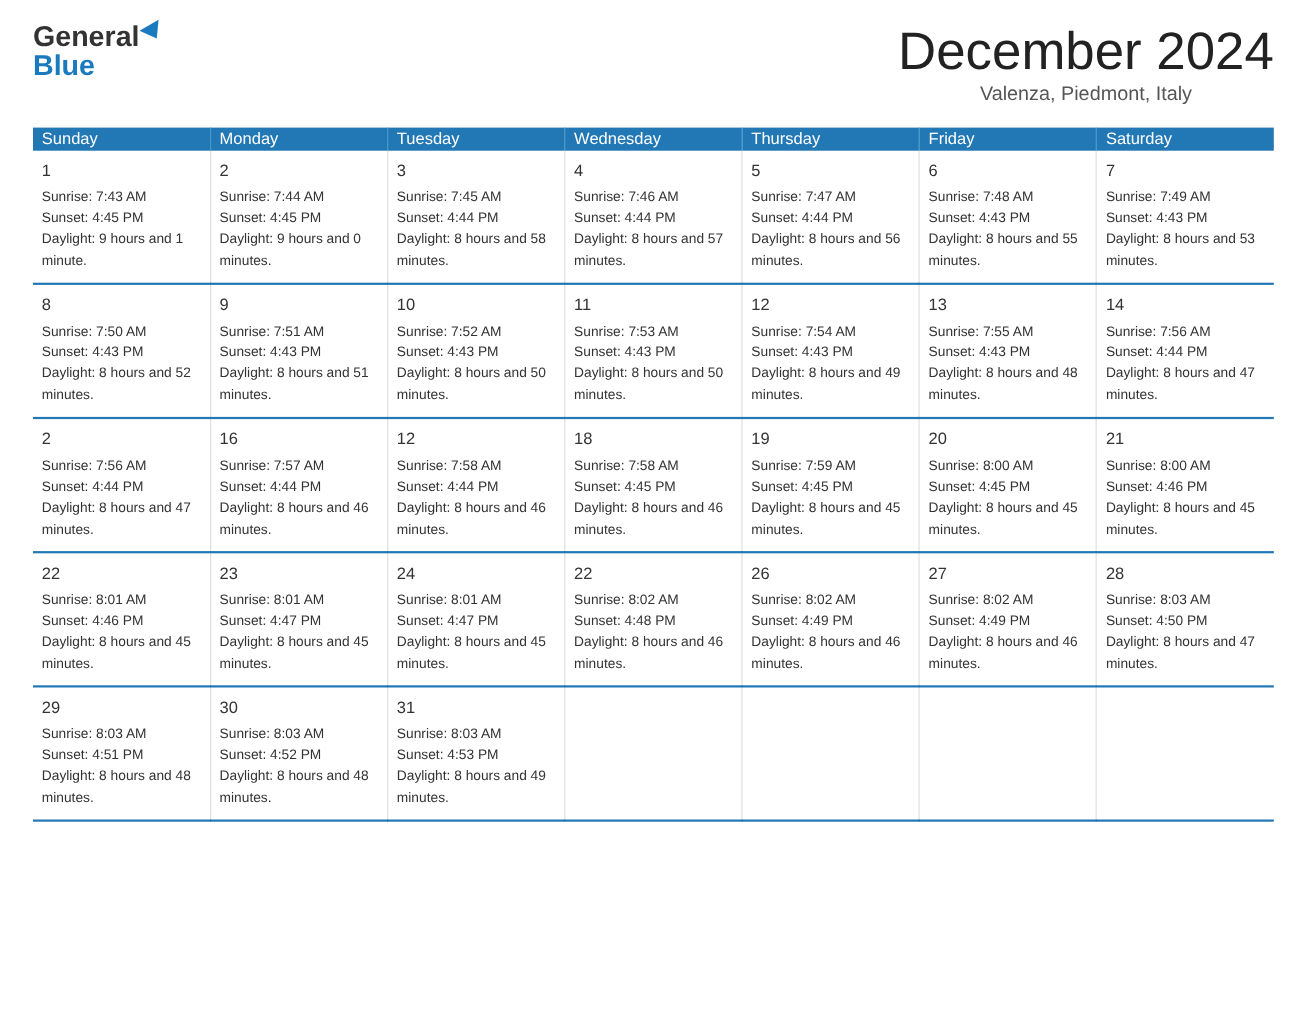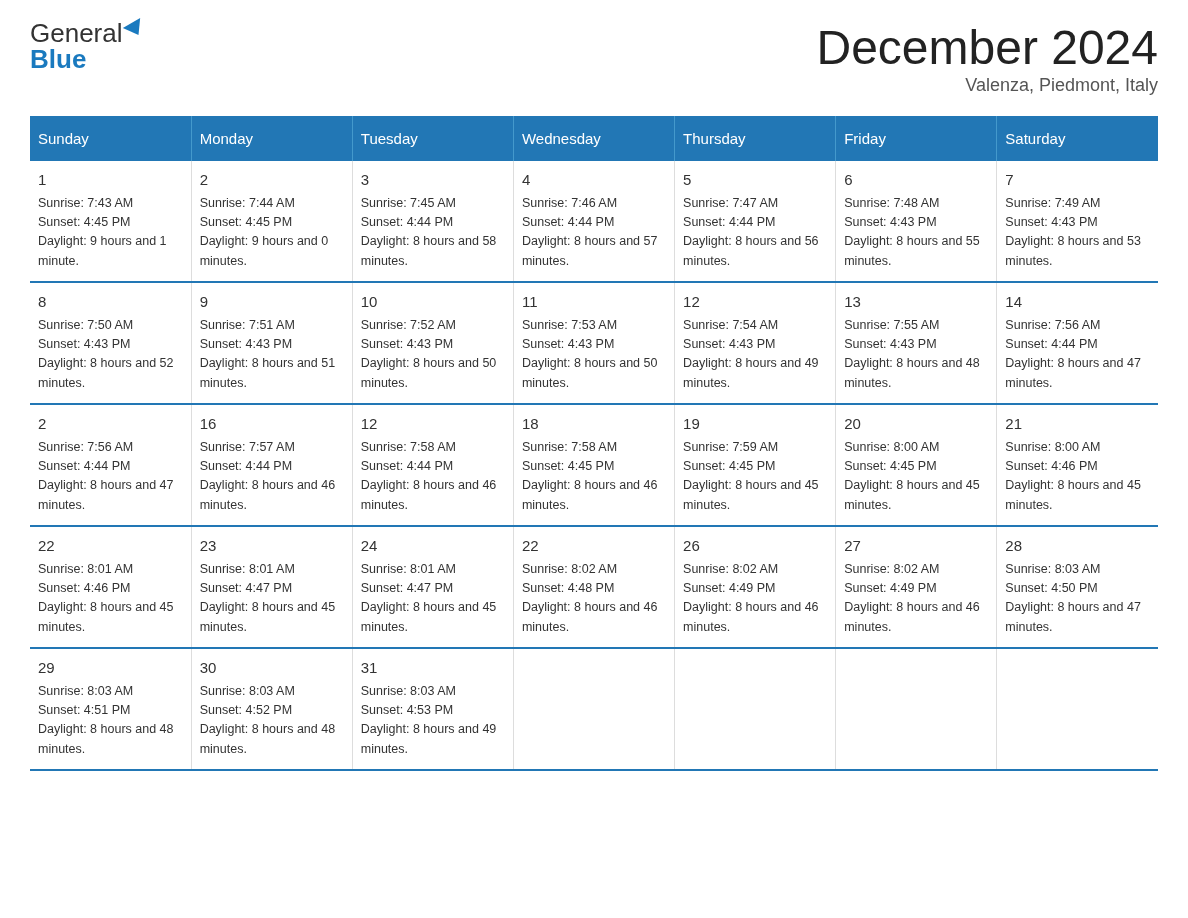--- a/index.html
+++ b/index.html
@@ -17,21 +17,21 @@
       align-items: flex-start;
       margin-bottom: 20px;
     }
     .logo {
       display: flex;
       flex-direction: column;
       align-items: flex-start;
     }
     .logo-text-general {
       font-size: 26px;
-      font-weight: normal;
+      font-weight: bold;
       color: #333;
       line-height: 1;
     }
     .logo-text-blue {
       font-size: 26px;
       font-weight: bold;
       color: #1a7abf;
       line-height: 1;
     }
     .logo-triangle {
@@ -45,42 +45,42 @@
       vertical-align: middle;
       transform: rotate(-30deg);
       position: relative;
       top: -4px;
     }
     .logo-row {
       display: flex;
       align-items: center;
     }
     .title-block {
-      text-align: right;
+      text-align: center;
     }
     .calendar-title {
       font-size: 48px;
       font-weight: normal;
       color: #222;
     }
     .calendar-subtitle {
       font-size: 18px;
       color: #555;
     }
     table {
       width: 100%;
       border-collapse: collapse;
       font-size: 13px;
     }
     thead tr {
       background-color: #2277b5;
       color: #fff;
     }
     thead th {
-      padding: 14px 8px;
+      padding: 2px 8px;
       text-align: left;
       font-size: 15px;
       font-weight: normal;
       border-right: 1px solid #4499cc;
     }
     thead th:last-child { border-right: none; }
     tbody tr {
       border-bottom: 2px solid #2277b5;
     }
     tbody td {

